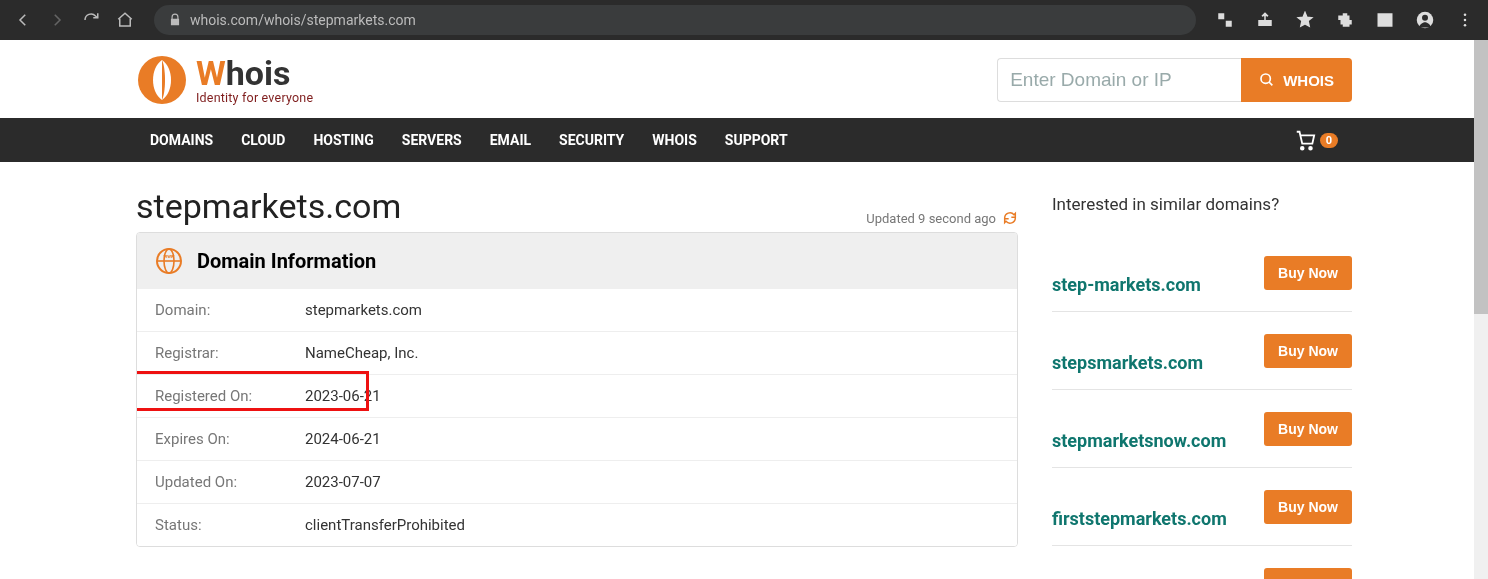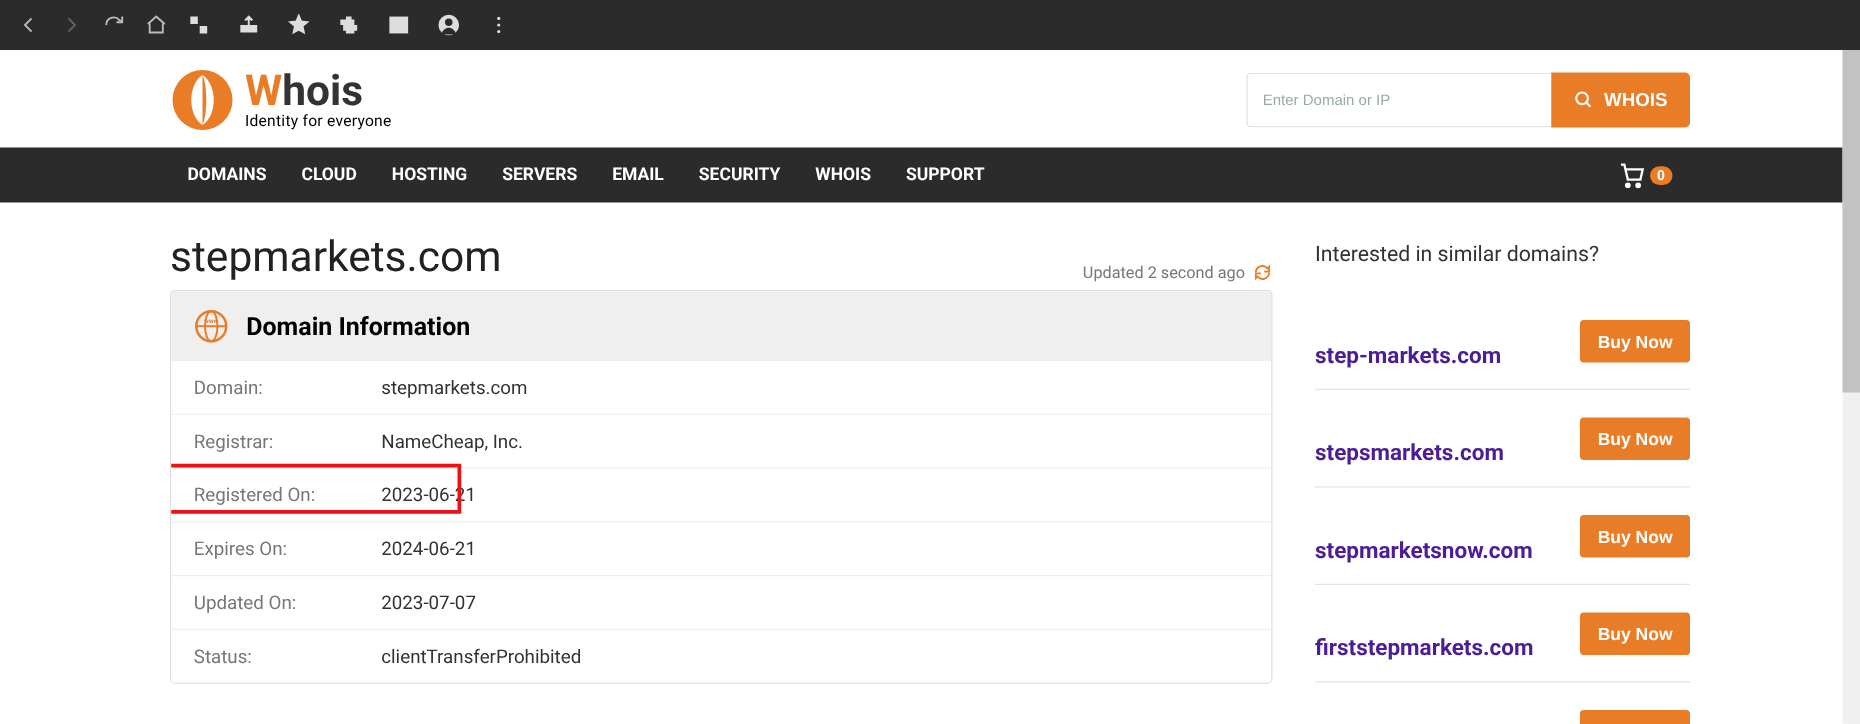--- a/index.html
+++ b/index.html
@@ -14,23 +14,23 @@
   .chrome .right-icons .ic { width:30px; height:30px; display:flex; align-items:center; justify-content:center; }
   .chrome .right-icons svg { width:18px; height:18px; fill:#ddd; }
   
   .page { background:#fff; }
   .topbar { width:1248px; margin:0 auto; display:flex; align-items:center; justify-content:space-between; padding:14px 16px 12px; }
   .logo { display:flex; align-items:center; gap:8px; }
   .logo-mark { width:52px; height:52px; position:relative; }
   .logo-text { display:flex; flex-direction:column; }
   .logo-text .brand { font-size:34px; font-weight:700; color:#333; line-height:1; }
   .logo-text .brand .w { color:#e97c26; }
-  .logo-text .tag { font-size:12.5px; color:#000000; letter-spacing:0.2px; }
+  .logo-text .tag { font-size:12.5px; color:#7f1d1d; letter-spacing:0.2px; }
   .searchbar { display:flex; }
-  .searchbar input { width:244px; height:44px; border:1px solid #ddd; border-right:none; padding:0 12px; font-size:12px; border-radius:4px 0 0 4px; outline:none; color:#666; }
+  .searchbar input { width:244px; height:44px; border:1px solid #ddd; border-right:none; padding:0 12px; font-size:19px; border-radius:4px 0 0 4px; outline:none; color:#666; }
   .searchbar input::placeholder { color:#9aa; }
   .searchbar button { background:#e97c26; color:#fff; border:none; height:44px; padding:0 18px; font-size:15px; font-weight:700; border-radius:0 4px 4px 0; cursor:pointer; display:flex; align-items:center; gap:8px; }
   .searchbar button svg { width:16px; height:16px; stroke:#fff; fill:none; stroke-width:2.5; }
 
   .navbar-wrap { background:#2b2b2b; }
   .navbar { width:1248px; margin:0 auto; display:flex; align-items:center; height:44px; padding:0 16px; }
   .navbar .item { color:#fff; font-size:14px; font-weight:700; padding:0 14px; height:56px; display:flex; align-items:center; cursor:pointer; white-space:nowrap; text-transform:uppercase; }
   .navbar .spacer { flex:1; }
   .navbar .login { display:flex; align-items:center; gap:6px; }
   .navbar .cart { position:relative; padding-left:20px; display:flex; align-items:center; gap:4px; }
@@ -50,21 +50,21 @@
   .kvrow { display:flex; padding:12px 18px; border-bottom:1px solid #eee; font-size:15px; }
   .kvrow:last-child { border-bottom:none; }
   .kvrow .k { width:150px; color:#777; }
   .kvrow .v { color:#333; }
   .kvrow.hl { position:relative; }
   .hl-box { position:absolute; border:3px solid #e11; left:-8px; top:-4px; height:40px; width:240px; pointer-events:none; }
 
   .right { width:300px; padding-top:8px; }
   .right h3 { font-size:17px; font-weight:400; color:#333; margin-bottom:20px; }
   .sim { display:flex; align-items:center; justify-content:space-between; border-bottom:1px solid #e4e4e4; padding:16px 0; }
-  .sim .name { font-size:18px; font-weight:700; color:#4c1d95;margin-top:24px; }
+  .sim .name { font-size:18px; font-weight:700; color:#0f766e;margin-top:24px; }
   .sim button { background:#e97c26; color:#fff; border:none; padding:9px 14px; font-size:14px; font-weight:700; border-radius:3px; cursor:pointer; }
 
   .scrollbar { position:absolute; right:0; top:40px; width:14px; background:#f0f0f0; bottom:0; }
   .scrollbar .thumb { background:#c2c2c2; width:14px; height:274px; position:absolute; top:0; border-radius:0; }
 </style>
 </head>
 <body>
 
 <div class="chrome">
   <div class="nav-icon">
@@ -82,20 +82,28 @@
         <path d="M4 12a8 8 0 0 1 14-5.3L21 9"></path>
         <path d="M21 3v6h-6"></path>
       </svg>
     </div>
   <div class="nav-icon">
       <svg viewBox="0 0 24 24">
         <path d="M3 11l9-8 9 8"></path>
         <path d="M5 10v10h14V10"></path>
       </svg>
     </div>
+  <div class="url-wrap">
+    <span class="lock">
+        <svg width="14" height="14" viewBox="0 0 24 24" fill="#bbb">
+          <path d="M6 10V7a6 6 0 1 1 12 0v3h1v11H5V10h1zm2 0h8V7a4 4 0 1 0-8 0v3z"></path>
+        </svg>
+      </span>
+    <span>whois.com/whois/stepmarkets.com</span>
+  </div>
   <div class="right-icons">
     <div class="ic">
         <svg viewBox="0 0 24 24">
           <path d="M3 3h8v8H3zM13 13h8v8h-8z"></path>
         </svg>
       </div>
     <div class="ic">
         <svg viewBox="0 0 24 24" fill="none" stroke="#ddd" stroke-width="2">
           <path d="M4 12v7h16v-7"></path>
           <path d="M12 3v12"></path>
@@ -183,21 +191,21 @@
         <span class="badge">0</span>
       </div>
     </div>
   </div>
 
   <div class="main">
     <div class="left">
       <div class="domain-title">
         <span>stepmarkets.com</span>
         <span class="updated">
-          <span>Updated 2 second ago</span>
+          <span>Updated 9 second ago</span>
           <svg viewBox="0 0 24 24">
               <path d="M4 12a8 8 0 0 1 14-5l2-2v6h-6"></path>
               <path d="M20 12a8 8 0 0 1-14 5l-2 2v-6h6"></path>
             </svg>
         </span>
       </div>
 
       <div class="panel">
         <div class="panel-header">
           <span class="ic">

